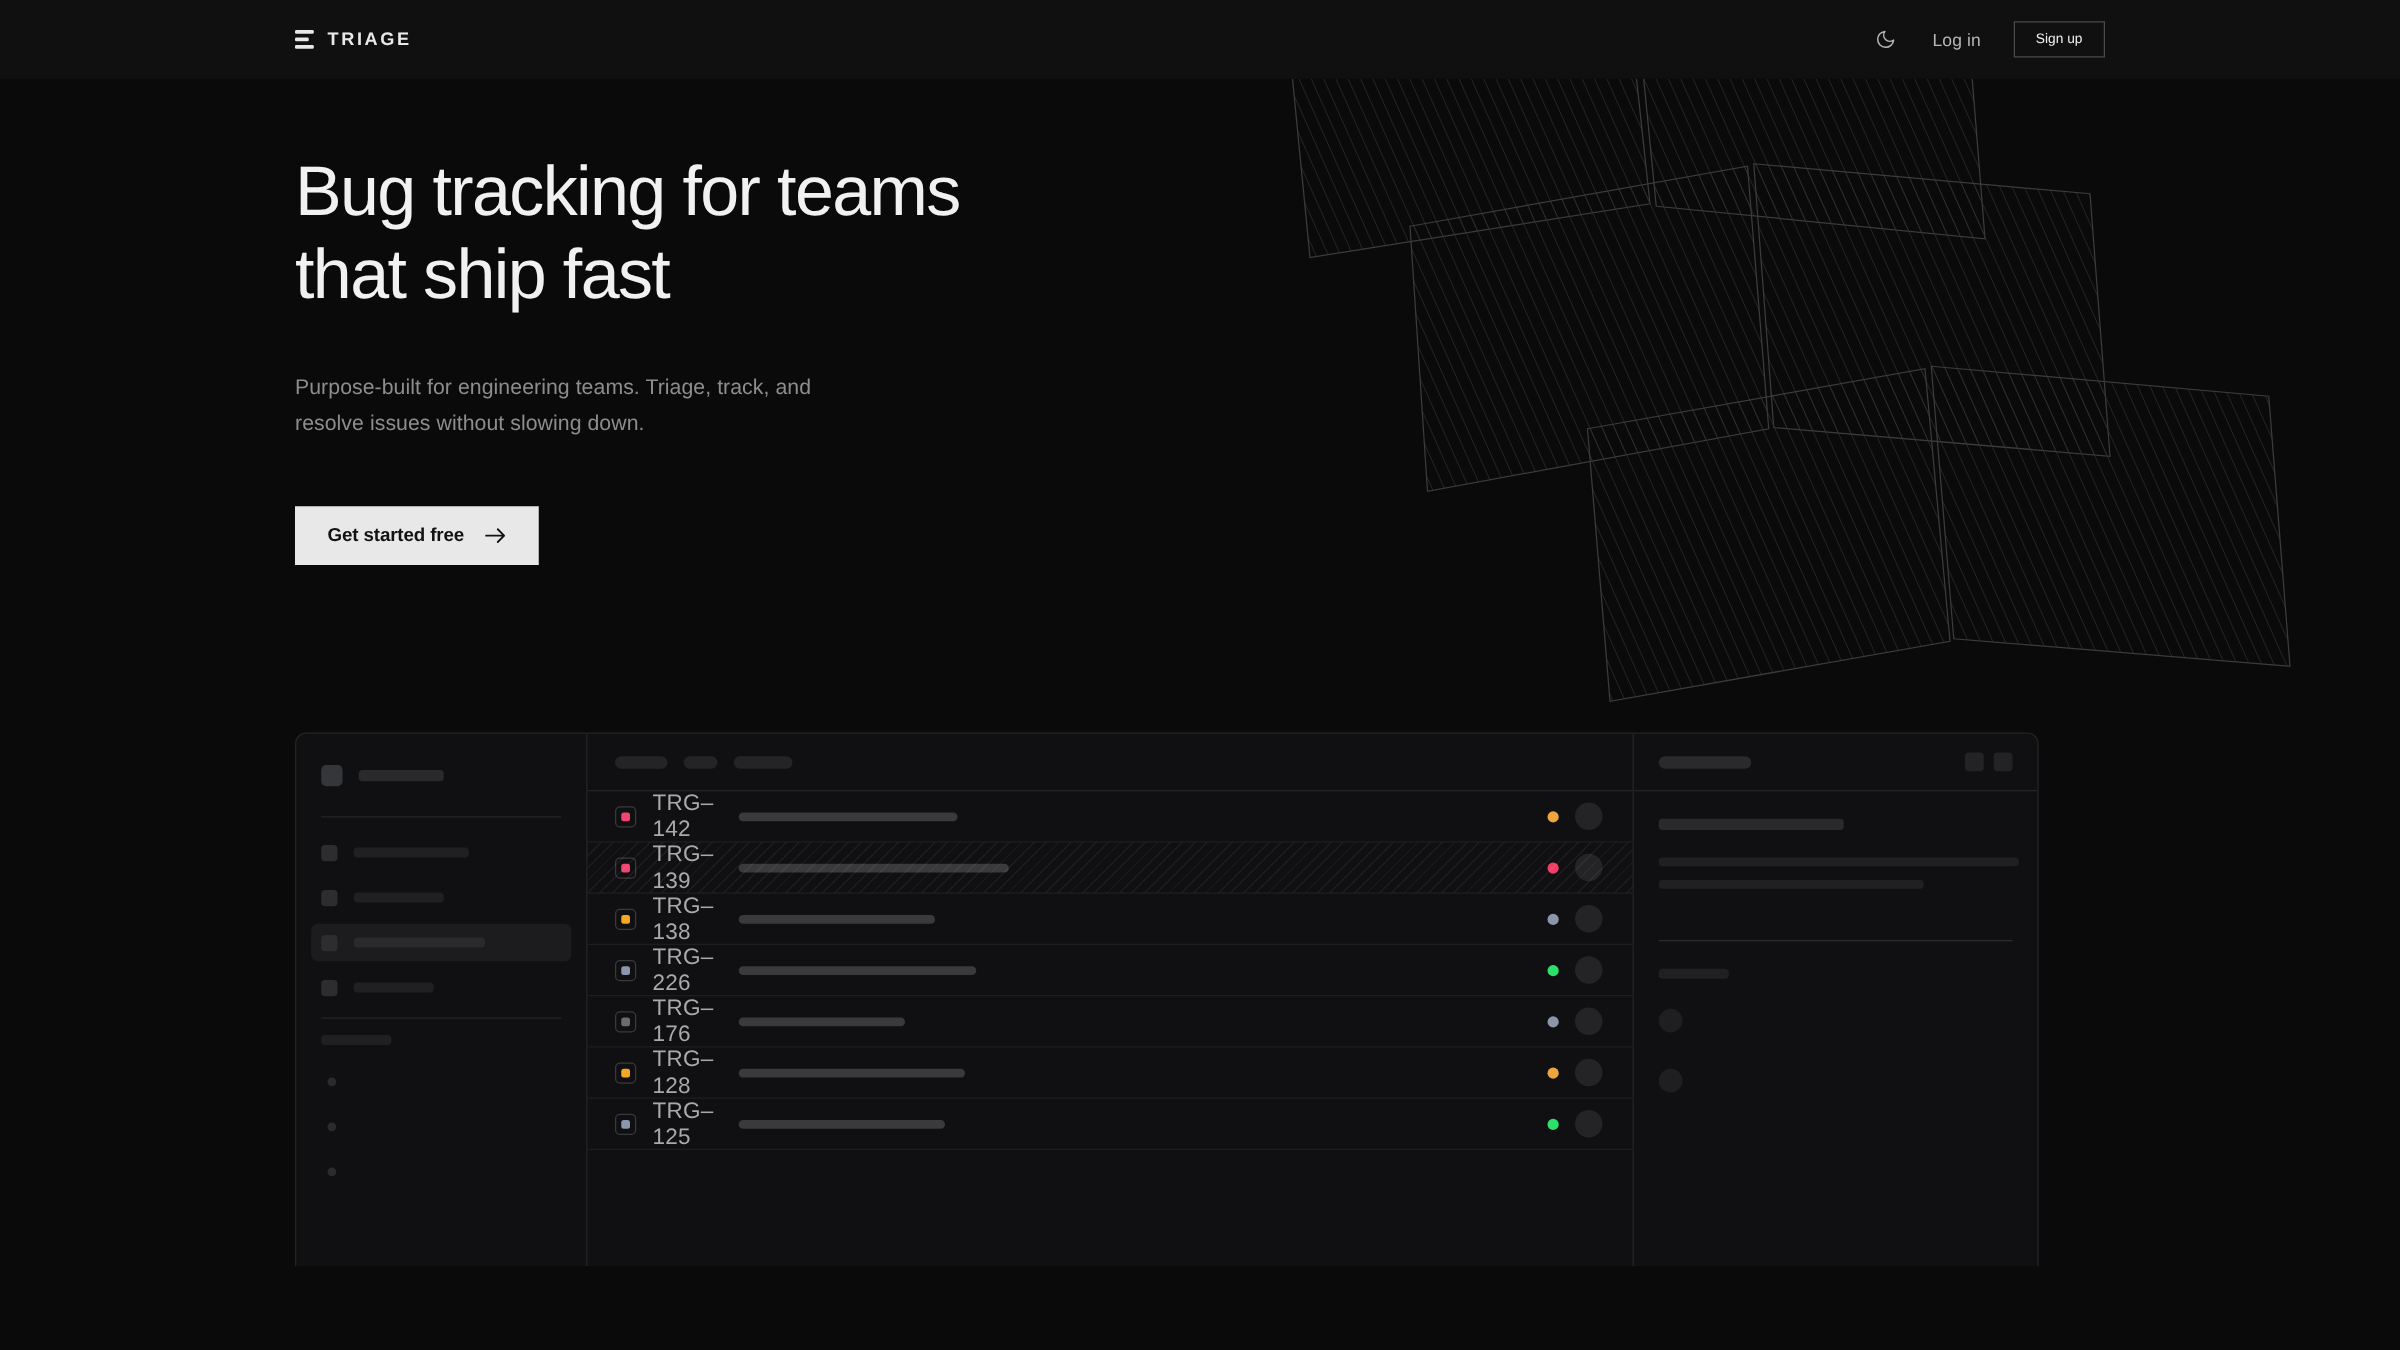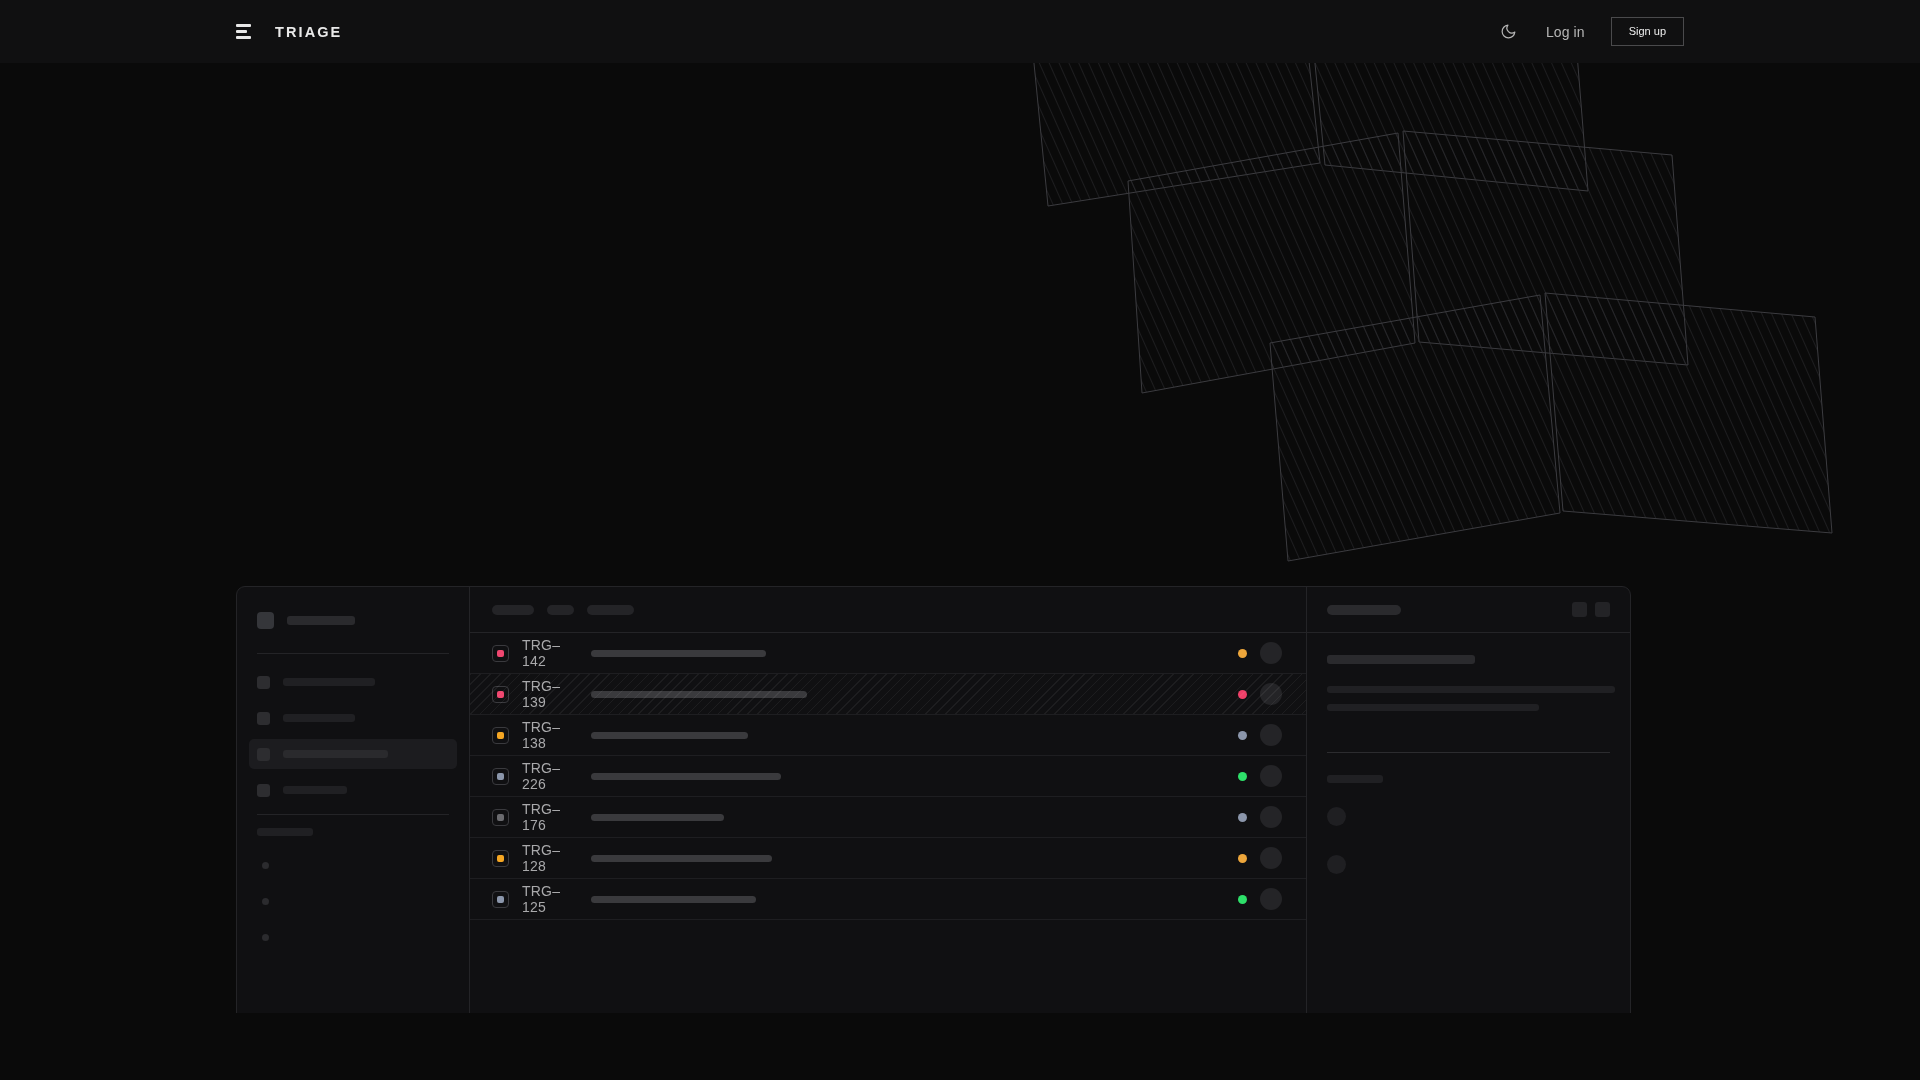--- a/index.html
+++ b/index.html
@@ -12,21 +12,21 @@
   .page { position:relative; width:1920px; height:1080px; background:#0a0a0a; }
 
   
   .nav {
     position:absolute; top:0; left:0; width:1920px; height:63px;
     background:#101011;
     display:flex; align-items:center;
     padding:0 236px 0 236px;
     z-index:40;
   }
-  .brand { display:flex; align-items:center; gap:24px; }
+  .brand { display:flex; align-items:center; gap:11px; }
   .brand-mark { display:flex; flex-direction:column; gap:3px; width:15px; }
   .brand-mark i { display:block; height:3px; background:#e8e8e8; border-radius:1px; }
   .brand-mark i:nth-child(1){ width:15px; }
   .brand-mark i:nth-child(2){ width:11px; }
   .brand-mark i:nth-child(3){ width:15px; }
   .brand-name {
     color:#e9e9e9; font-size:14.5px; font-weight:700;
     letter-spacing:2.1px;
   }
   .nav-right { margin-left:auto; display:flex; align-items:center; gap:26px; }
@@ -94,21 +94,21 @@
   }
   .row.selected::after {
     content:""; position:absolute; inset:0; pointer-events:none;
     background:repeating-linear-gradient(135deg, rgba(255,255,255,.055) 0 1px, transparent 1px 7px);
   }
   .row-badge {
     width:17px; height:17px; border-radius:4px; border:1px solid #3a3a3e;
     display:flex; align-items:center; justify-content:center; flex:0 0 17px;
   }
   .row-badge i { width:7px; height:7px; border-radius:2px; display:block; }
-  .row-id { color:#a9a9ab; font-size:14px; margin-left:13px; width:58px; letter-spacing:.2px; flex:0 0 58px; }
+  .row-id { color:#a9a9ab; font-size:18px; margin-left:13px; width:58px; letter-spacing:.2px; flex:0 0 58px; }
   .row-title { height:7px; border-radius:4px; background:#3a3a3d; margin-left:11px; }
   .row-right { margin-left:auto; display:flex; align-items:center; gap:13px; padding-right:24px; }
   .row-dot { width:9px; height:9px; border-radius:50%; }
   .row-av { width:22px; height:22px; border-radius:50%; background:#242427; }
 
   .det-head { height:46px; border-bottom:1px solid #242427; display:flex; align-items:center; padding:0 20px; }
   .det-head .pill { height:10px; width:74px; border-radius:5px; background:#2a2a2d; }
   .det-btns { margin-left:auto; display:flex; gap:8px; }
   .det-btn { width:15px; height:15px; border-radius:3px; background:#232326; }
   .det-body { padding:22px 20px 0; }
@@ -155,20 +155,32 @@
       <g fill="url(#hatch)" stroke="#3c3c40" stroke-width="1">
         <path d="M13 10 L284 -28 L300 120 L28 163 Z"></path>
         <path d="M290 -30 L556 -2 L568 148 L305 122 Z"></path>
         <path d="M108 138 L378 90 L395 300 L122 350 Z"></path>
         <path d="M383 88 L652 112 L668 322 L399 299 Z"></path>
         <path d="M250 300 L520 252 L540 470 L268 518 Z"></path>
         <path d="M525 250 L795 274 L812 490 L543 468 Z"></path>
       </g>
     </svg>
 
+    <div class="hero-inner">
+      <h1 class="headline">Bug tracking for teams
+that ship fast</h1>
+      <p class="subhead">Purpose-built for engineering teams. Triage, track, and
+resolve issues without slowing down.</p>
+      <button class="cta">
+        <span>Get started free</span>
+        <svg width="17" height="13" viewBox="0 0 20 14" fill="none" stroke="#121212" stroke-width="1.7" stroke-linecap="round" stroke-linejoin="round">
+          <path d="M1 7h17M12 1l6 6-6 6"></path>
+        </svg>
+      </button>
+    </div>
 
     <div class="app">
 
       <div class="col-side">
         <div class="ws-row">
           <span class="ws-avatar"></span>
           <span class="sk" id="ws-name" style="height: 9px; width: 68px;"></span>
         </div>
         <div class="side-div"></div>
         <div id="nav-items">

